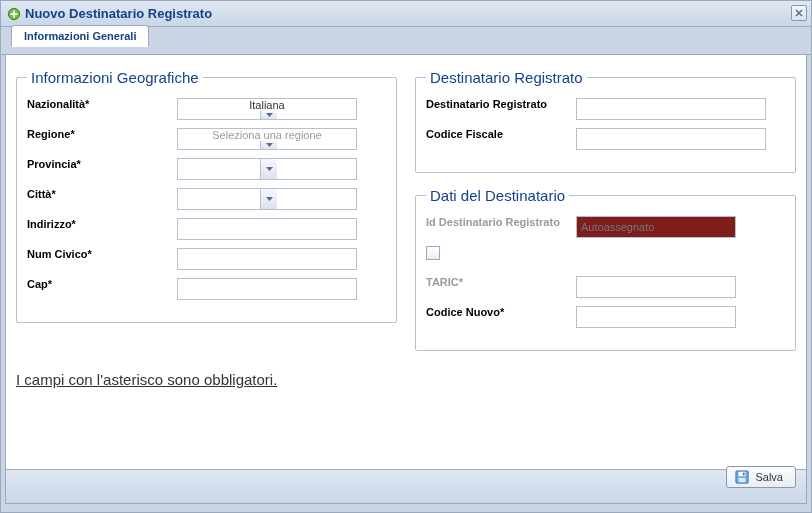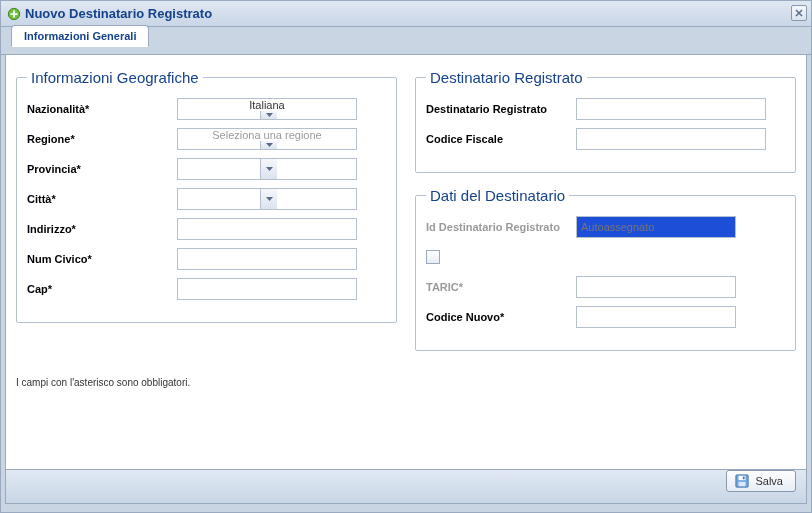--- a/index.html
+++ b/index.html
@@ -87,21 +87,20 @@
       padding: 12px 10px 14px 10px;
       margin-bottom: 14px;
     }
     legend {
       font-size: 15px;
       color: #15428b;
       padding: 0 4px;
     }
     .row {
       display: flex;
-      align-items: center;
       margin-bottom: 8px;
       min-height: 22px;
     }
     .lbl {
       width: 150px;
       font-weight: bold;
       font-size: 11px;
       color: #000;
     }
     .lbl.disabled { color: #9a9a9a; font-weight: bold; }
@@ -127,42 +126,43 @@
     .tselect .arrow-btn {
       width: 17px; height: 20px;
       margin-right: -3px;
       background: linear-gradient(#f5f7fb, #dbe3ef);
       border-left: 1px solid #b5c0cf;
       display: flex;
       align-items: center;
       justify-content: center;
     }
     .tselect .ph { color: #9a9a9a; }
-    .tinput.ro { background: #1d4ed8; color: #bbb; }
+    .tinput.ro { background: #7f1d1d; color: #bbb; }
     .checkbox {
       width: 14px; height: 14px;
       border: 1px solid #9aa9be;
       background: linear-gradient(#fff, #e8edf4);
       cursor: pointer;
     }
     .note {
-      font-size: 10px;
+      font-size: 15px;
       color: #333;
-      margin-top: 12px;
+      margin-top: 6px;
+      text-decoration: underline;
     }
     .footer {
       position: absolute;
       left: 0; right: 0; bottom: 0;
       height: 34px;
       background: linear-gradient(#e0e8f2, #c9d6e7);
       border-top: 1px solid #9aa9be;
       display: flex;
-      align-items: flex-start;
+      align-items: flex-end;
       justify-content: flex-end;
-      padding: 0 10px;
+      padding: 15px 10px;
     }
     .btn {
       height: 22px;
       border: 1px solid #8a98ad;
       border-radius: 3px;
       background: linear-gradient(#fdfdfd, #e7edf6);
       padding: 0 12px 0 8px;
       display: flex;
       align-items: center;
       gap: 6px;

